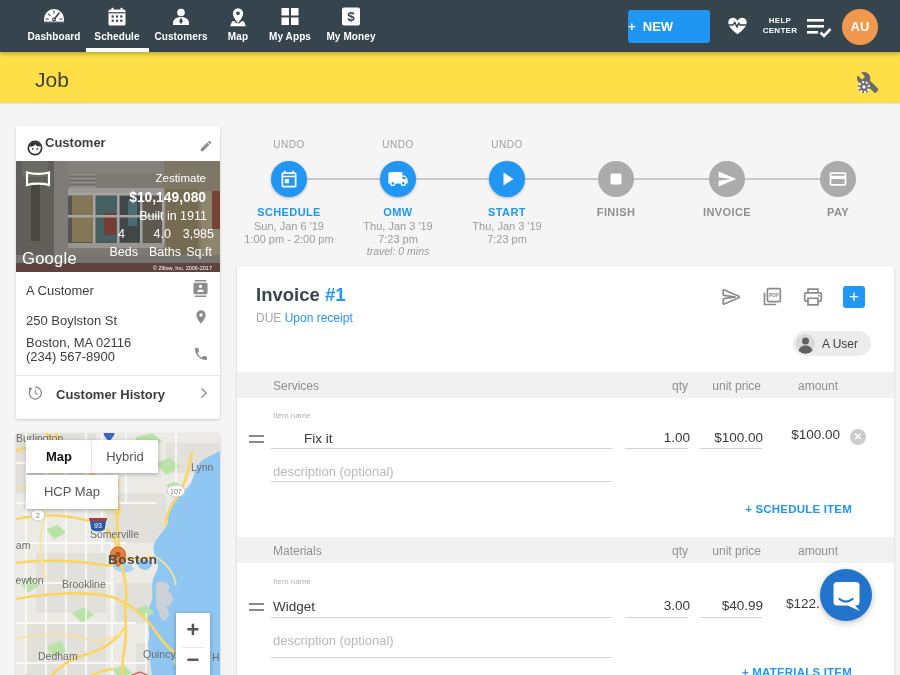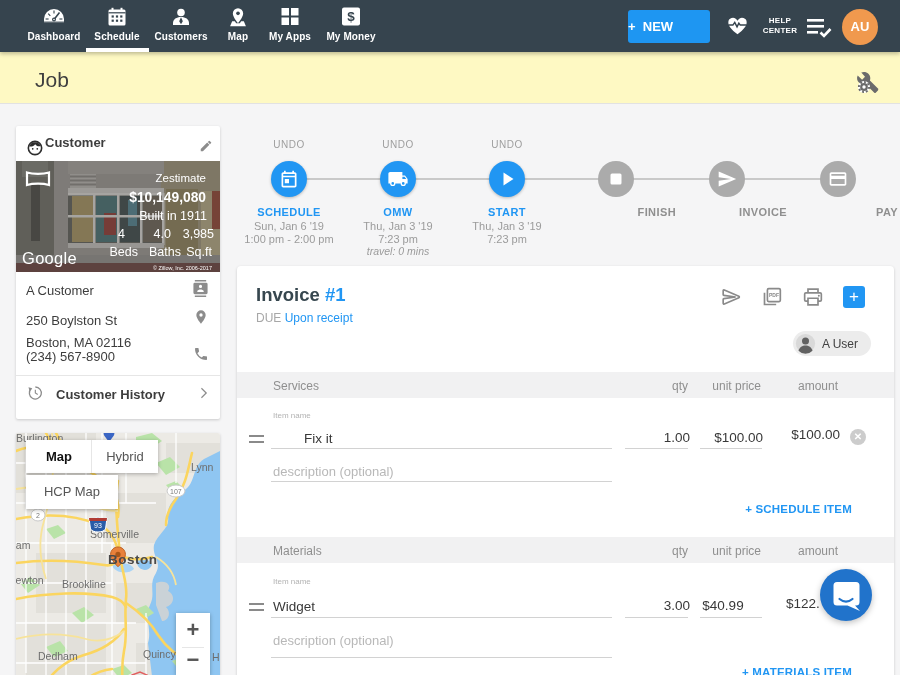--- a/index.html
+++ b/index.html
@@ -14,41 +14,41 @@
 .navitem .lb { position:absolute; left:50%; transform:translateX(-50%); top:31px;
   font-size:10px; font-weight:bold; white-space:nowrap; letter-spacing:.1px; }
 #schedline { position:absolute; left:86px; top:48px; width:63px; height:4px; background:#fff; z-index:21; }
 #newbtn { position:absolute; left:628px; top:10px; width:82px; height:33px; background:#1e96f2;
   border-radius:3px; color:#fff; text-align:left; line-height:33px; font-size:13px; font-weight:bold; }
 #helpc { position:absolute; left:760px; top:16px; width:40px; color:#fff; font-size:8px;
   font-weight:bold; text-align:center; line-height:9.5px; letter-spacing:.3px; }
 #avatar { position:absolute; left:842px; top:9px; width:36px; height:36px; border-radius:50%;
   background:#f0994e; color:#fff; font-size:13px; font-weight:bold; text-align:center; line-height:36px; }
 
-#jobbar { position:absolute; left:0; top:52px; width:900px; height:52px; background:#fef9c3;
+#jobbar { position:absolute; left:0; top:52px; width:900px; height:52px; background:#fde047;
   border-bottom:1px solid #e2e2e2; z-index:5; }
 #jobbar h1 { position:absolute; left:35px; top:16px; font-size:21px; font-weight:normal; color:#3f3f3f; }
 
 .card { position:absolute; background:#fff; border-radius:2px;
   box-shadow:0 1px 3px rgba(0,0,0,.18); }
 #custcard { left:16px; top:126px; width:204px; height:293px; }
 #mapcard  { left:16px; top:433px; width:204px; height:260px; overflow:hidden; }
 #invcard  { left:237px; top:266px; width:657px; height:420px; border-radius:4px; }
 .ctext { position:absolute; color:#3d3d3d; font-size:13px; }
 .cicon { position:absolute; }
 
 .undo { position:absolute; top:139px; width:60px; margin-left:-30px; text-align:center;
   color:#9e9e9e; font-size:10px; letter-spacing:.5px; }
 #tline { position:absolute; left:289px; top:178px; width:549px; height:2px; background:#c9c9c9; }
 .tcirc { position:absolute; top:161px; width:36px; height:36px; margin-left:-18px; border-radius:50%; }
 .tcirc.b { background:#2196f3; box-shadow:0 1px 3px rgba(0,0,0,.25);}
 .tcirc.g { background:#ababab; }
 .tlab { position:absolute; top:206px; width:120px; margin-left:-60px; text-align:center;
   font-size:11px; font-weight:bold; letter-spacing:.4px; }
-.tlab.b { color:#2196f3; } .tlab.g { color:#8f8f8f;text-align:right; }
+.tlab.b { color:#2196f3; } .tlab.g { color:#8f8f8f; }
 .tsub { position:absolute; top:220px; width:130px; margin-left:-65px; text-align:center;
   font-size:11px; line-height:12.5px; color:#9b9b9b; }
 .tsub i { font-size:10.5px; }
 
 #invtitle { position:absolute; left:256px; top:284px; font-size:18.5px; font-weight:bold; color:#37474f; }
 #invtitle span { color:#2196f3; }
 #invdue { position:absolute; left:256px; top:311px; font-size:12px; color:#a7a7a7; }
 #invdue a { color:#2196f3; text-decoration:none; }
 #plusbtn { position:absolute; left:843px; top:286px; width:22px; height:22px; background:#2196f3;
   border-radius:3px; color:#fff; font-size:17px; line-height:21px; text-align:center; }
@@ -471,21 +471,21 @@
     <span class="rt" style="left:391px;width:60px;">qty</span>
     <span class="rt" style="left:454px;width:70px;">unit price</span>
     <span class="rt" style="left:530px;width:71px;">amount</span>
   </div>
 <div class="itemlab" style="top:577px;">Item name</div>
 <div class="drag" style="left:249px;top:603px;"></div>
 <div class="fld" style="left:273px;top:599px;">Widget</div>
 <div class="uline" style="left:271px;top:617px;width:341px;"></div>
 <div class="fld rt" style="left:610px;top:598px;width:80px;">3.00</div>
 <div class="uline" style="left:625px;top:617px;width:63px;"></div>
-<div class="fld rt" style="left:683px;top:598px;width:80px;text-align:center;">$40.99</div>
+<div class="fld rt" style="left:683px;top:598px;width:80px;">$40.99</div>
 <div class="uline" style="left:700px;top:617px;width:62px;"></div>
 <div class="fld" style="left:786px;top:596px;">$122.</div>
 <div class="xcirc" style="left:850px;top:597px;">✕</div>
 <div class="fld ph" style="left:273px;top:633px;">description (optional)</div>
 <div class="uline" style="left:271px;top:657px;width:341px;"></div>
 <div class="addlink rt" style="left:702px;top:666px;width:150px;">+ MATERIALS ITEM</div>
 <div id="chatbub"><svg width="52" height="52" viewBox="0 0 52 52">
       <path d="M17 13 h19 a3.5 3.5 0 0 1 3.5 3.5 V33 a3.5 3.5 0 0 1-3.5 3.5 h-1 L40 42 l-12.5-5.5 H17 A3.5 3.5 0 0 1 13.5 33 V16.5 A3.5 3.5 0 0 1 17 13z" fill="#fff"></path>
       <path d="M19.5 30 c4 3.4 9 3.4 13 0" fill="none" stroke="#2173cb" stroke-width="2.2" stroke-linecap="round"></path>
     </svg></div>

